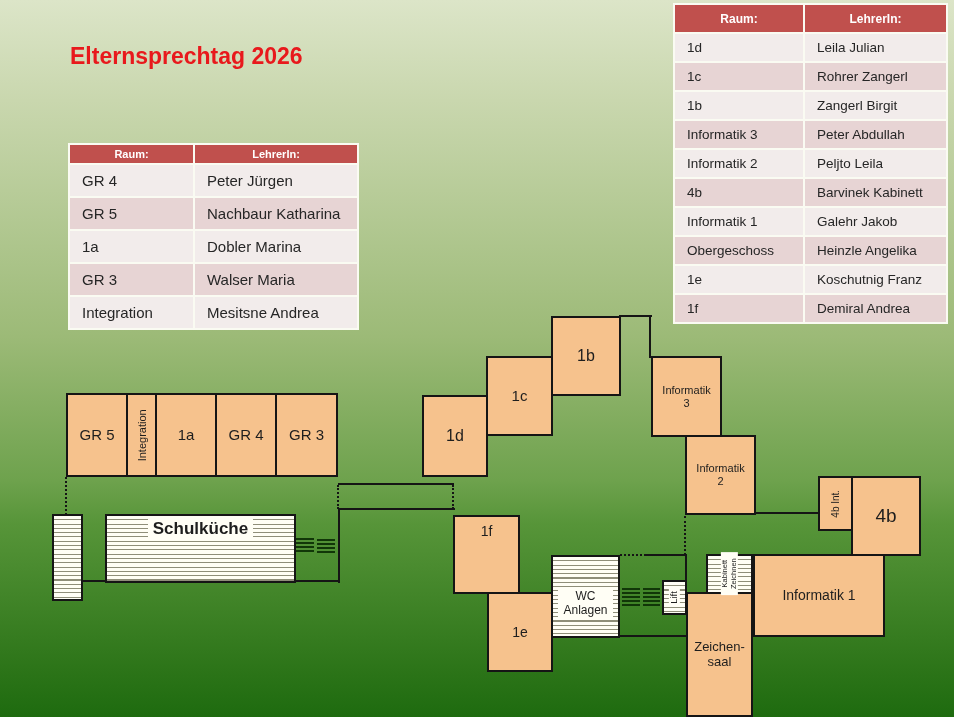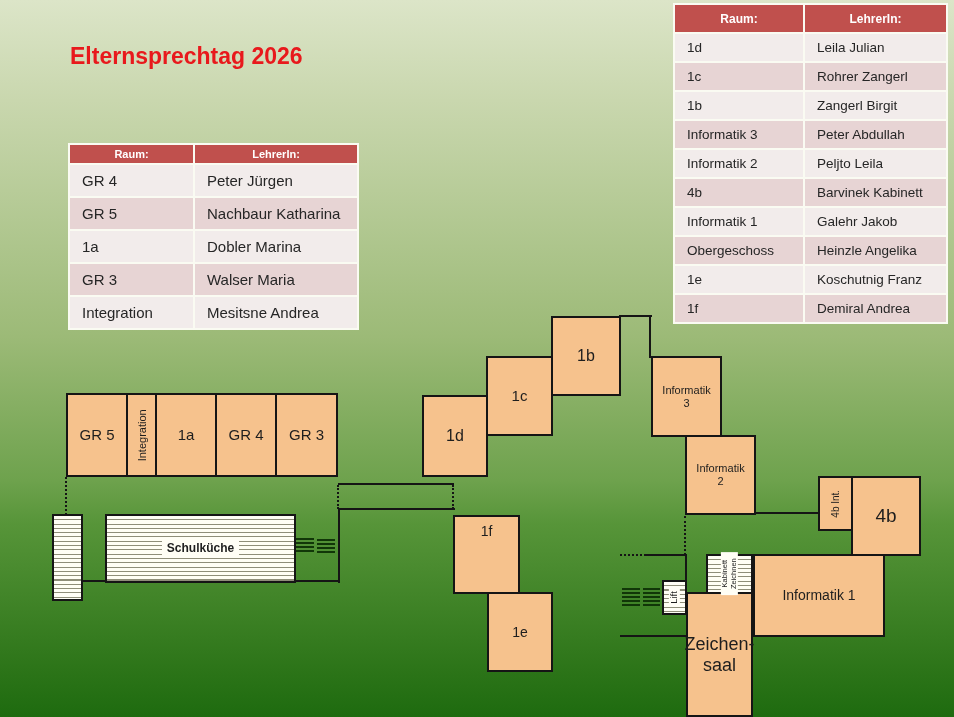--- a/index.html
+++ b/index.html
@@ -173,34 +173,38 @@
   <div class="room vtext" style="left:818px;top:476px;width:35px;height:55px">
       <span style="font-size:10px">4b Int.</span>
     </div>
   <div class="room" style="left:851px;top:476px;width:70px;height:80px">
       <span style="font-size:19px">4b</span>
     </div>
   <div class="room" style="left:753px;top:554px;width:132px;height:83px">
       <span style="font-size:14px">Informatik 1</span>
     </div>
   <div class="room" style="left:686px;top:592px;width:67px;height:125px">
-      <span style="font-size:18px">Zeichen-
+      <span style="font-size:13px">Zeichen-
 saal</span>
     </div>
 
   <div class="room" style="left:453px;top:515px;width:67px;height:79px;align-items:flex-start">
       <span style="font-size:14px;padding-top:6px">1f</span>
     </div>
   <div class="room" style="left:487px;top:592px;width:66px;height:80px">
       <span style="font-size:14px">1e</span>
     </div>
 
   <div class="room striped" style="left:52px;top:514px;width:31px;height:87px"></div>
   <div class="room striped" style="left:105px;top:514px;width:191px;height:69px;align-items:flex-start">
-      <span style="font-size:12px;font-weight:600;margin-top:25px">Schulküche</span>
+      <span style="font-size:17px;font-weight:600;margin-top:2px">Schulküche</span>
+    </div>
+  <div class="room striped" style="left:551px;top:555px;width:69px;height:83px">
+      <span style="font-size:12px;margin-top:14px">WC
+Anlagen</span>
     </div>
   <div class="room striped vtext" style="left:662px;top:580px;width:25px;height:35px">
       <span style="font-size:9.5px;padding:0 2px">Lift</span>
     </div>
   <div class="room striped vtext" style="left:706px;top:554px;width:47px;height:40px">
       <span style="font-size:7.5px;width:42px;white-space:pre-line;padding:0 1px">Kabinett
 Zeichnen</span>
     </div>
 
   <div class="wall" style="left:338px;top:483px;width:116px;height:2px"></div>

